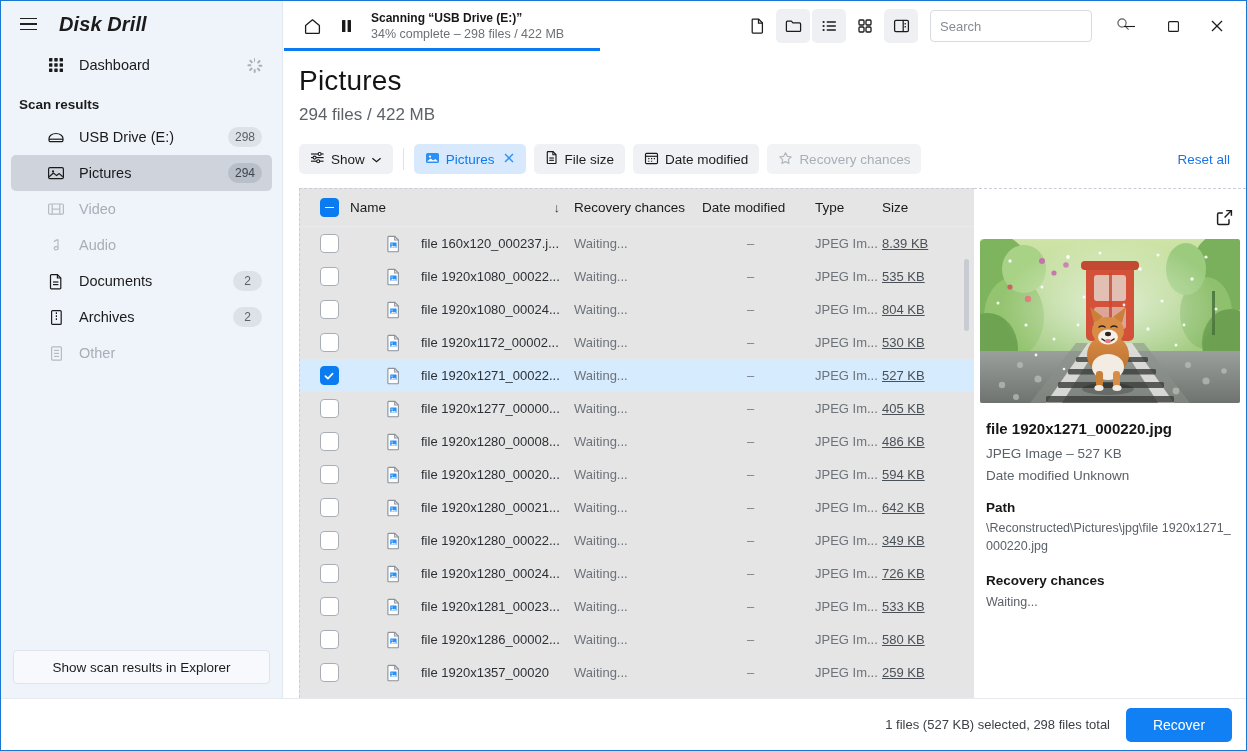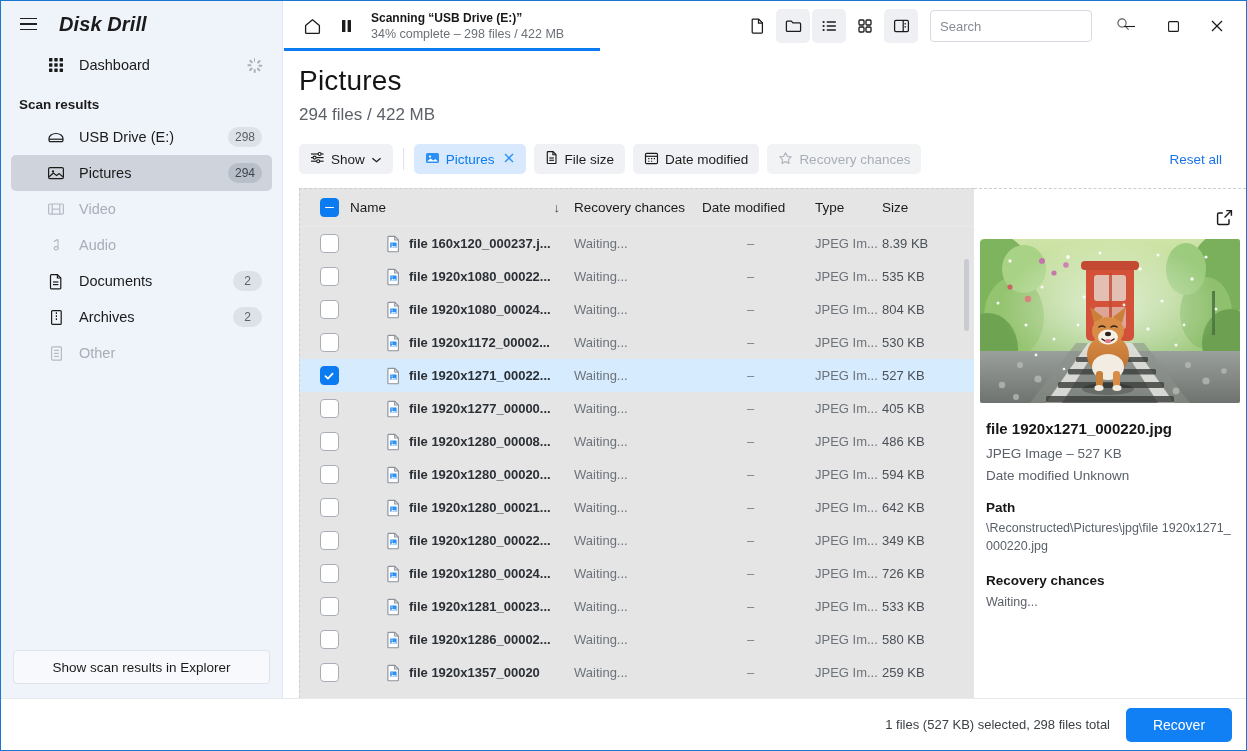--- a/index.html
+++ b/index.html
@@ -93,21 +93,21 @@
     font-family: inherit; background: transparent;
   }
   .search-input::placeholder { color: #868c95; }
   .wbtn { width: 42px; height: 34px; display:flex; align-items:center; justify-content:center; cursor:pointer; }
 
   
   .content { flex: 1; display: flex; flex-direction: column; min-height: 0; padding-left: 16px; }
   .page-title { font-size: 28px; font-weight: 400; color: #141414; margin-top: 14px; letter-spacing: .2px; }
   .page-sub { font-size: 17px; color: #5c6268; margin-top: 8px; }
 
-  .chips { display: flex; align-items: center; margin-top: 19px; padding-right: 24px; }
+  .chips { display: flex; align-items: center; margin-top: 19px; padding-right: 16px; }
   .chip {
     height: 30px; border-radius: 5px; background: #f0f1f4; display: flex; align-items: center;
     gap: 6px; padding: 0 11px; font-size: 13.5px; color: #1b1b1b; cursor: pointer; margin-right: 8px;
     white-space: nowrap; border: none; font-family: inherit;
   }
   .chip.primary { background: #d9e9fd; color: #0a7bf0; }
   .chip.disabled { color: #a8aeb8; background: #f2f3f5; cursor: default; }
   .chip-divider { width: 1px; height: 22px; background: #dfe2e7; margin: 0 10px 0 2px; }
   .reset-link { margin-left: auto; font-size: 13.5px; color: #1a73e8; cursor: pointer; }
 
@@ -133,25 +133,25 @@
   }
   .cb.checked, .cb.indeterminate { background: #0a7bf0; border-color: #0a7bf0; }
   .cb.indeterminate::after { content:""; width: 9px; height: 1.8px; background: #fff; border-radius:1px; }
 
   .tbody { flex: 1; overflow: hidden; position: relative; }
   .trow {
     display: flex; align-items: center; height: 33px; padding-left: 8px; cursor: pointer;
   }
   .trow.selected { background: #d6ebfd; }
   .cell { font-size: 13px; color: #3c4147; white-space: nowrap; overflow: hidden; text-overflow: ellipsis; }
-  .cell-name { display:flex; align-items:center; gap: 8px; padding-left: 36px; color:#2b3036;font-weight:bold; }
+  .cell-name { display:flex; align-items:center; gap: 20px; padding-left: 36px; color:#2b3036; }
   .cell-rec { color: #6d737a; }
   .cell-dash { color: #7a8088; padding-left: 45px; }
   .cell-type { color: #6d737a; }
-  .cell-size { color: #4a5057; }
+  .cell-size { color: #4a5057; text-decoration: underline; }
   .fileicon { width: 15px; height: 18px; flex-shrink: 0; }
 
   .tbl-scrollbar {
     position: absolute; right: 5px; top: 70px; width: 5px; height: 72px;
     background: #c8ccd2; border-radius: 3px;
   }
 
   .preview {
     width: 272px; flex-shrink: 0; background: #fff; padding: 10px 0 0 0;
     display: flex; flex-direction: column; border-top: 1px dashed #c9ced6;

